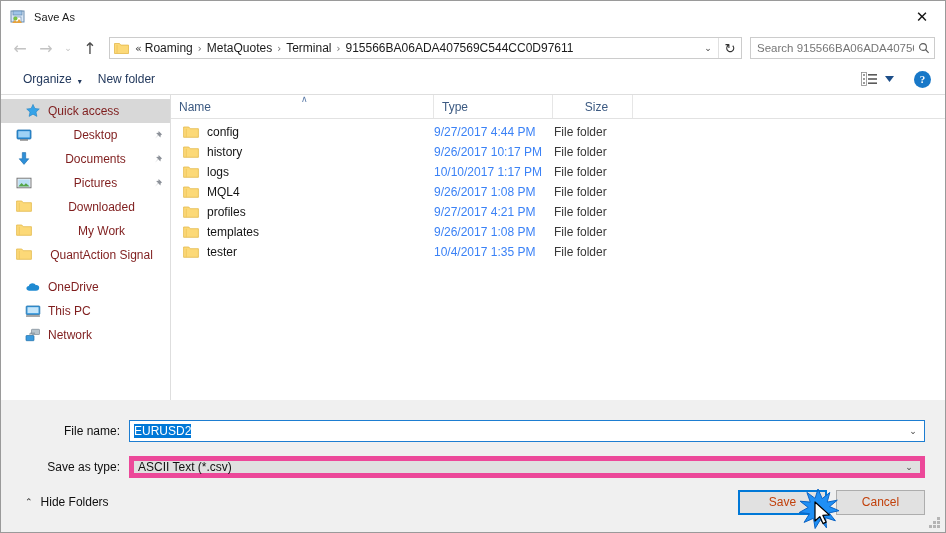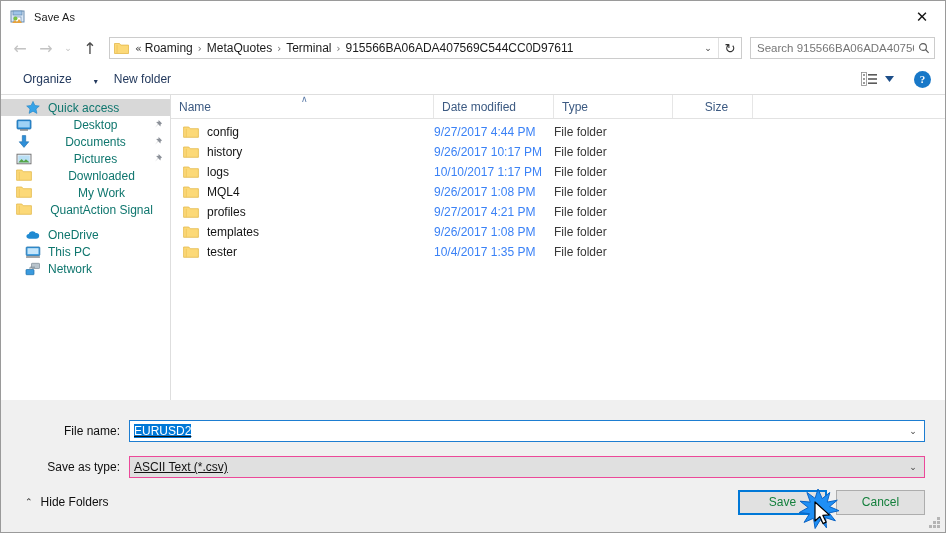--- a/index.html
+++ b/index.html
@@ -165,21 +165,21 @@
     display: flex;
     align-items: center;
     padding: 0 8px 0 14px;
     box-sizing: border-box;
     flex: 0 0 auto;
   }
   .tb-item {
     font-size: 12px;
     color: #23395d;
     padding: 3px 8px;
-    display: flex; align-items: flex-end; gap: 22px;
+    display: flex; align-items: flex-end; gap: 6px;
     white-space: nowrap;
   }
   .tb-caret {
     font-size: 8px; color: #23395d;
     font-family: "DejaVu Sans", sans-serif;
   }
   .tb-spacer { flex: 1 1 auto; }
   .viewbtn {
     display: flex; align-items: center; gap: 7px;
     padding: 3px 6px;
@@ -207,25 +207,25 @@
   .sidebar {
     width: 170px;
     background: #ffffff;
     border-right: 1px solid #dedede;
     flex: 0 0 auto;
     padding-top: 4px;
     box-sizing: border-box;
     overflow: hidden;
   }
   .nav-item {
-    height: 17px;
-    display: flex;
-    align-items: center;
-    font-size: 12px;
-    color: #0f766e;
+    height: 24px;
+    display: flex;
+    align-items: center;
+    font-size: 12px;
+    color: #7f1d1d;
     padding-right: 6px;
     white-space: nowrap;
   }
   .nav-item.selected { background: #d8d8d8; }
   .nav-item .ico {
     width: 16px; height: 16px;
     margin-right: 7px;
     flex: 0 0 auto;
     position: relative;
   }
@@ -320,30 +320,29 @@
     height: 22px;
     background: #fff;
     border: 1px solid #1d7dd1;
     box-sizing: border-box;
     display: flex;
     align-items: center;
     position: relative;
   }
   .combo.disabled {
     background: #e0e0e0;
-    border: 1px solid #ec4899;
+    border: 5px solid #ec4899;
   }
   .combo-val {
     padding-left: 4px;
     font-size: 12px;
     color: #111;
     flex: 1 1 auto;
     white-space: nowrap;
     overflow: hidden;
-    text-decoration: underline;
   }
   .combo-val .sel {
     background: #0078d7;
     color: #ffffff;
     padding: 1px 0px;
   }
   .combo-arrow {
     width: 22px; height: 20px;
     display: flex; align-items: center; justify-content: center;
     color: #444;
@@ -370,21 +369,21 @@
     font-size: 9px;
     color: #1b1b1b;
     font-family: "DejaVu Sans", sans-serif;
   }
   .btn-spacer { flex: 1 1 auto; }
   .btn {
     width: 89px; height: 25px;
     background: #e1e1e1;
     border: 1px solid #adadad;
     font-size: 12px;
-    color: #15803d;
+    color: #c2410c;
     display: flex; align-items: center; justify-content: center;
     box-sizing: border-box;
     margin-left: 9px;
     position: relative;
   }
   .btn.default {
     border: 2px solid #0078d7;
     background: #e1e1e1;
   }
 
@@ -627,23 +626,20 @@
         <span class="lbl">Network</span>
       </div>
     </div>
 
     <div class="filepane">
       <div class="colheader">
         <div class="col col-name">
           <span class="sortmark">∧</span>
           <span>Name</span>
         </div>
-        <div class="col col-date">
-          <span>Date modified</span>
-        </div>
         <div class="col col-type">
           <span>Type</span>
         </div>
         <div class="col col-size">
           <span>Size</span>
         </div>
       </div>
 
       <div class="rows">
 

